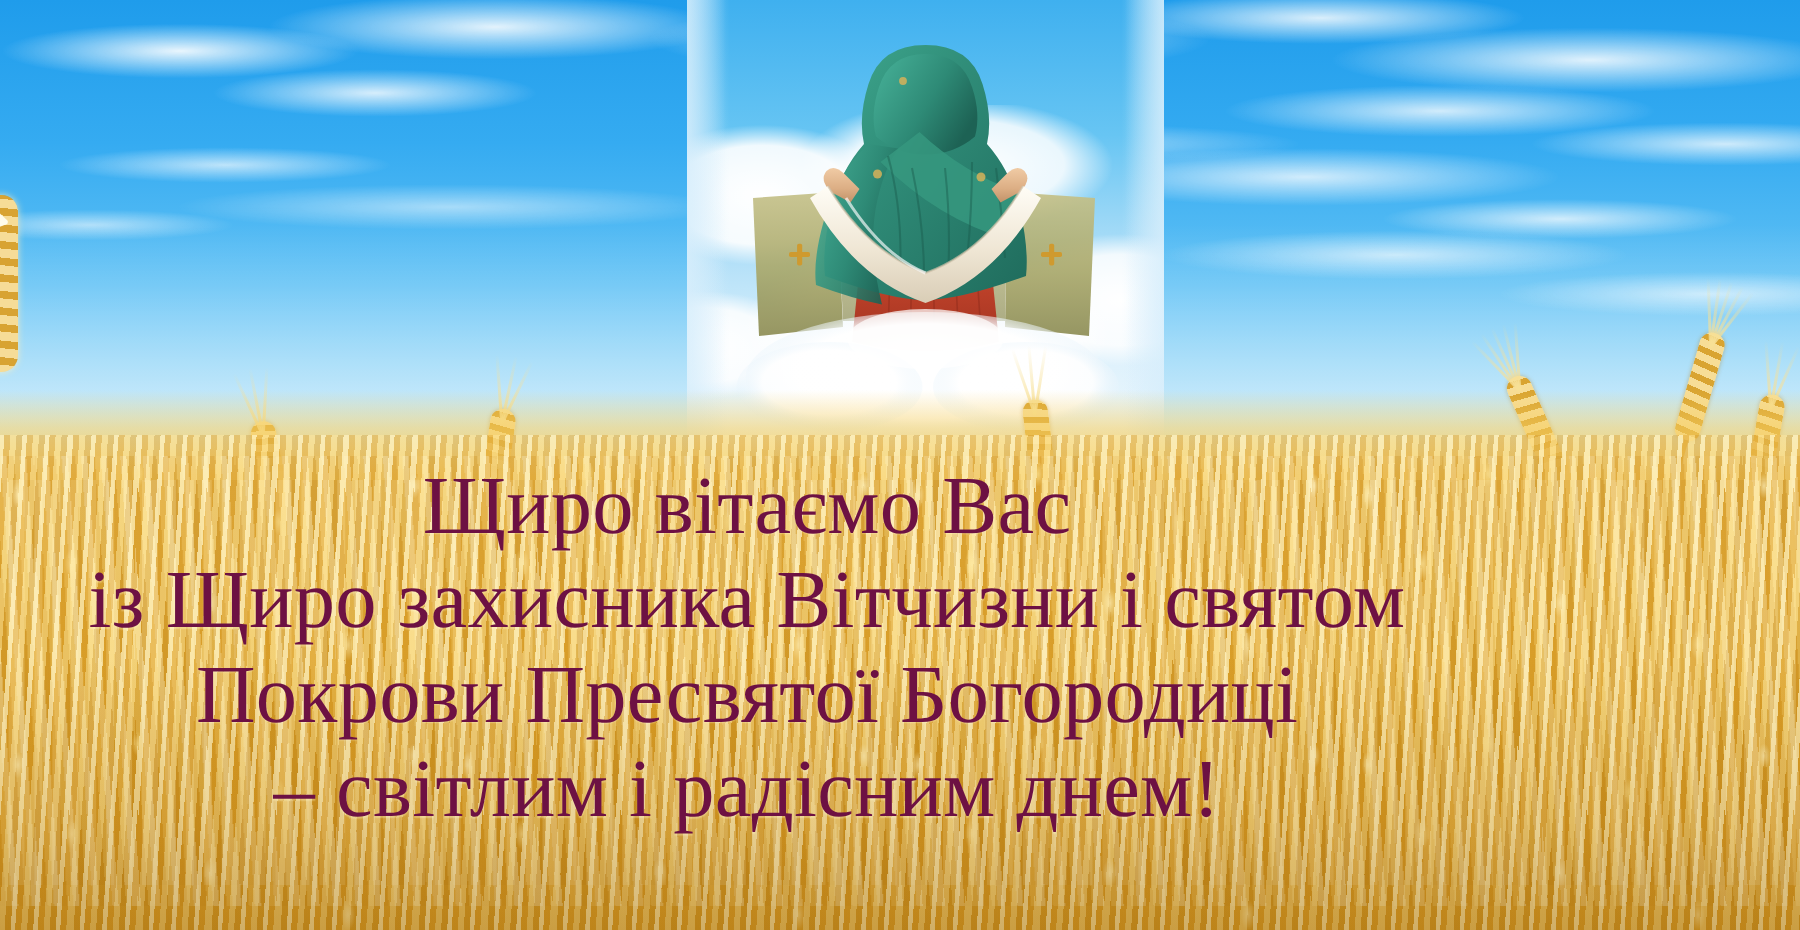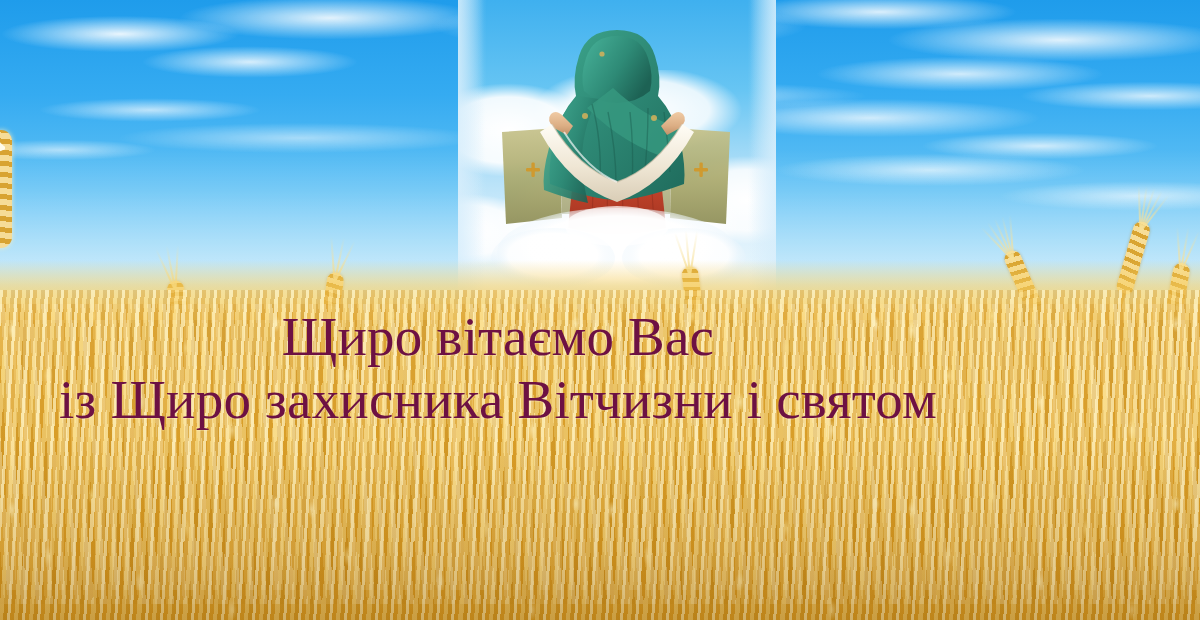--- a/index.html
+++ b/index.html
@@ -420,15 +420,17 @@
   <div class="field">
     <div class="field-base"></div>
     <div class="field-ears"></div>
     <div class="field-grain"></div>
     <div class="field-shadow"></div>
   </div>
 
   <div class="greeting">
     <span class="line l1">Щиро вітаємо Вас</span>
     <span class="line l2">із Щиро захисника Вітчизни і святом</span>
+    <span class="line l3">Покрови Пресвятої Богородиці</span>
+    <span class="line l4">– світлим і радісним днем!</span>
   </div>
 
 </div>
 
 </body></html>

